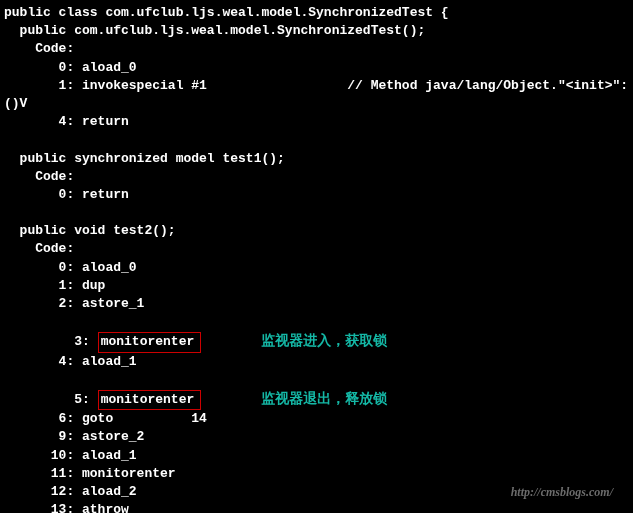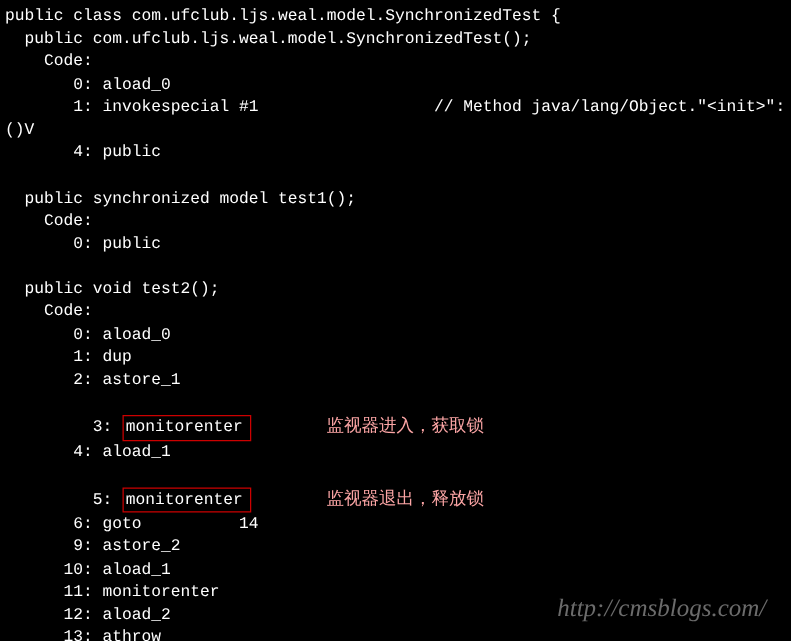--- a/index.html
+++ b/index.html
@@ -1,18 +1,19 @@
 <!DOCTYPE html>
 <html><head>
   <meta charset="utf-8">
   <style>
     * {
       margin: 0;
       padding: 0;
       box-sizing: border-box;
+      font-weight: bold;
     }
     body {
       background: #000;
       color: #fff;
       font-family: "Courier New", monospace;
       font-size: 13px;
       line-height: 1.4;
       width: 633px;
       height: 513px;
       padding: 4px 0 0 4px;
@@ -21,51 +22,51 @@
     }
     .line {
       white-space: pre;
     }
     .box {
       border: 1px solid #c00;
       padding: 0 6px 0 2px;
       display: inline-block;
     }
     .annotation {
-      color: #fca5a5;
+      color: #14b8a6;
       margin-left: 60px;
       font-family: "SimSun", "Microsoft YaHei", sans-serif;
       font-size: 14px;
     }
     .watermark {
       position: absolute;
       bottom: 12px;
       right: 20px;
       color: #999;
-      font-size: 20px;
+      font-size: 12px;
       font-style: italic;
       font-family: serif;
       opacity: 0.7;
     }
   </style>
 </head>
 <body>
 
 <div class="line">public class com.ufclub.ljs.weal.model.SynchronizedTest {</div>
 <div class="line">  public com.ufclub.ljs.weal.model.SynchronizedTest();</div>
 <div class="line">    Code:</div>
 <div class="line">       0: aload_0</div>
 <div class="line">       1: invokespecial #1                  // Method java/lang/Object."&lt;init&gt;":</div>
 <div class="line">()V</div>
-<div class="line">       4: public</div>
+<div class="line">       4: return</div>
 <div class="line">&nbsp;</div>
 
 <div class="line">  public synchronized model test1();</div>
 <div class="line">    Code:</div>
-<div class="line">       0: public</div>
+<div class="line">       0: return</div>
 <div class="line">&nbsp;</div>
 
 <div class="line">  public void test2();</div>
 <div class="line">    Code:</div>
 <div class="line">       0: aload_0</div>
 <div class="line">       1: dup</div>
 <div class="line">       2: astore_1</div>
 
 <div class="line">
   <span>       3: </span><span class="box">monitorenter</span><span class="annotation">监视器进入，获取锁</span>

